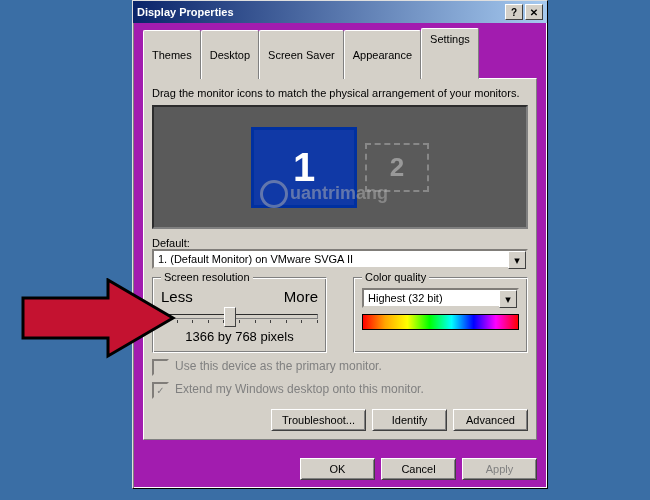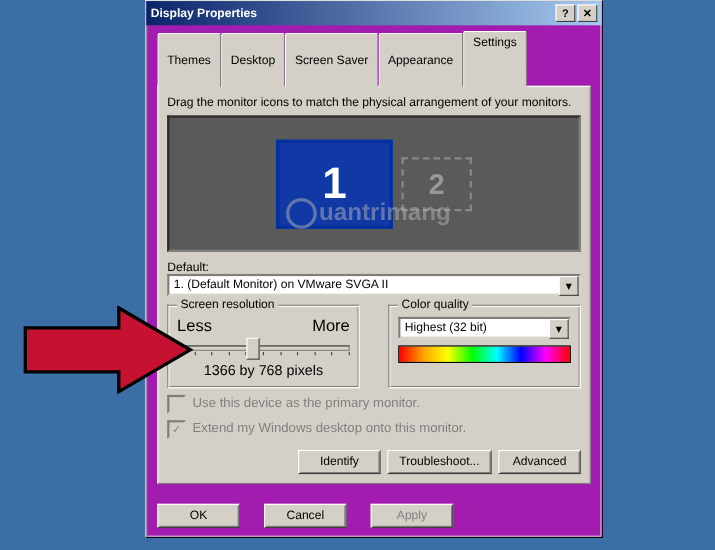--- a/index.html
+++ b/index.html
@@ -30,23 +30,23 @@
 .ticks span{width:1px;height:3px;background:#404040}
 .thumb{position:absolute;left:40%;top:0;width:10px;height:18px;background:#d4d0c8;border:1px solid #fff;border-right-color:#404040;border-bottom-color:#404040}
 .resval{text-align:center;font-size:13px;margin-top:4px}
 .spectrum{height:14px;margin-top:6px;background:linear-gradient(to right,red,orange,yellow,lime,cyan,blue,magenta,red);border:1px solid #000}
 .chk{display:flex;align-items:flex-start;gap:6px;margin-top:6px;color:#808080;font-size:12px}
 .chkbox{width:13px;height:13px;border:2px inset #d4d0c8;background:#d4d0c8;display:flex;align-items:center;justify-content:center;font-size:10px}
 .chkbox.checked::after{content:"✓";color:#808080}
 .btnrow{display:flex;justify-content:flex-end;gap:6px;margin-top:10px}
 .btn{min-width:75px;height:22px;background:#d4d0c8;border:1px solid #fff;border-right-color:#404040;border-bottom-color:#404040;box-shadow:1px 1px 0 #d4d0c8 inset,-1px -1px 0 #808080 inset;font-size:11px;padding:0 10px;cursor:pointer}
 .btn.disabled{color:#808080}
-.bottombtns{display:flex;justify-content:flex-start;gap:22px;padding:8px 10px}
+.bottombtns{display:flex;justify-content:flex-end;gap:6px;padding:8px 10px}
 .arrow{position:absolute;left:18px;top:278px;pointer-events:none}
-.watermark{position:absolute;left:260px;top:180px;color:rgba(180,180,180,0.5);font-size:22px;font-weight:bold;pointer-events:none}
+.watermark{position:absolute;left:260px;top:180px;color:rgba(180,180,180,0.5);font-size:18px;font-weight:bold;pointer-events:none}
 .watermark .logo{vertical-align:middle;display:inline-block;width:22px;height:22px;border:3px solid rgba(180,180,180,0.5);border-radius:50%;margin-right:2px}
 </style>
 </head>
 <body>
 
 <div class="window">
   <div class="titlebar">
     <span class="title">Display Properties</span>
     <div class="tbbtn">?</div>
     <div class="tbbtn">✕</div>
@@ -107,22 +107,22 @@
       </div>
       <div class="chk">
         <div class="chkbox"></div>
         <span>Use this device as the primary monitor.</span>
       </div>
       <div class="chk">
         <div class="chkbox checked"></div>
         <span>Extend my Windows desktop onto this monitor.</span>
       </div>
       <div class="btnrow">
+        <button class="btn">Troubleshoot...</button>
         <button class="btn">Identify</button>
-        <button class="btn">Troubleshoot...</button>
         <button class="btn">Advanced</button>
       </div>
     </div>
   </div>
   <div class="bottombtns">
     <button class="btn">OK</button>
     <button class="btn">Cancel</button>
     <button class="btn disabled">Apply</button>
   </div>
 </div>

